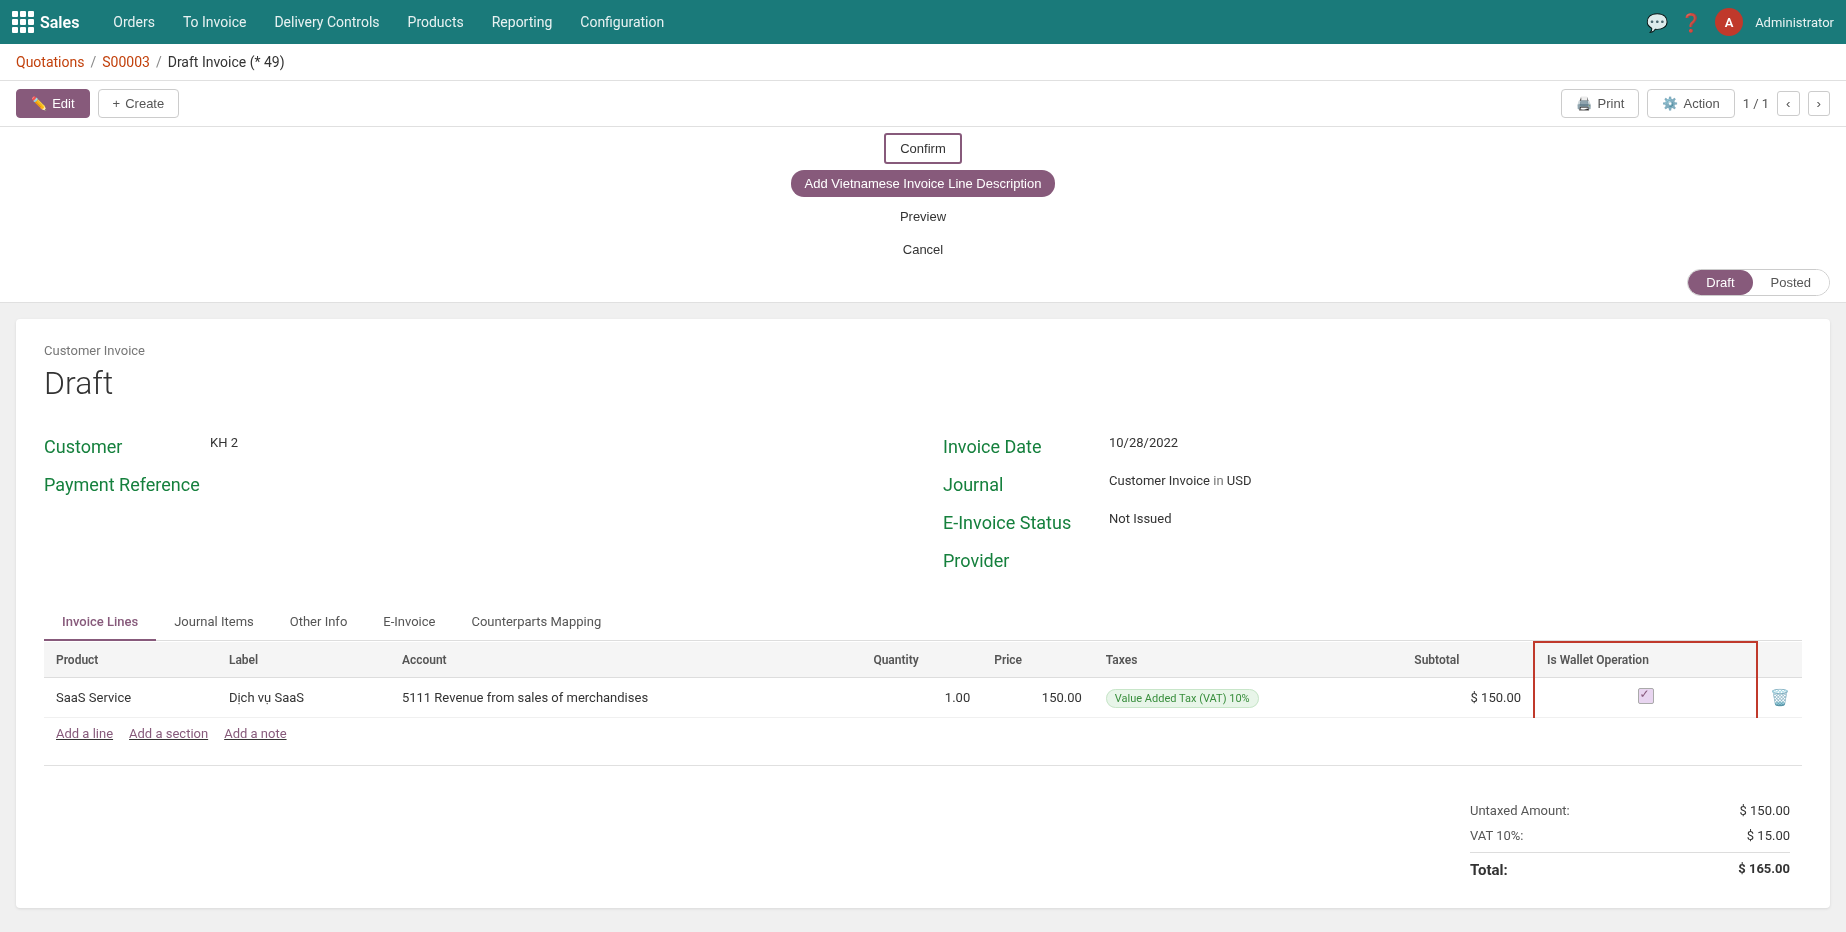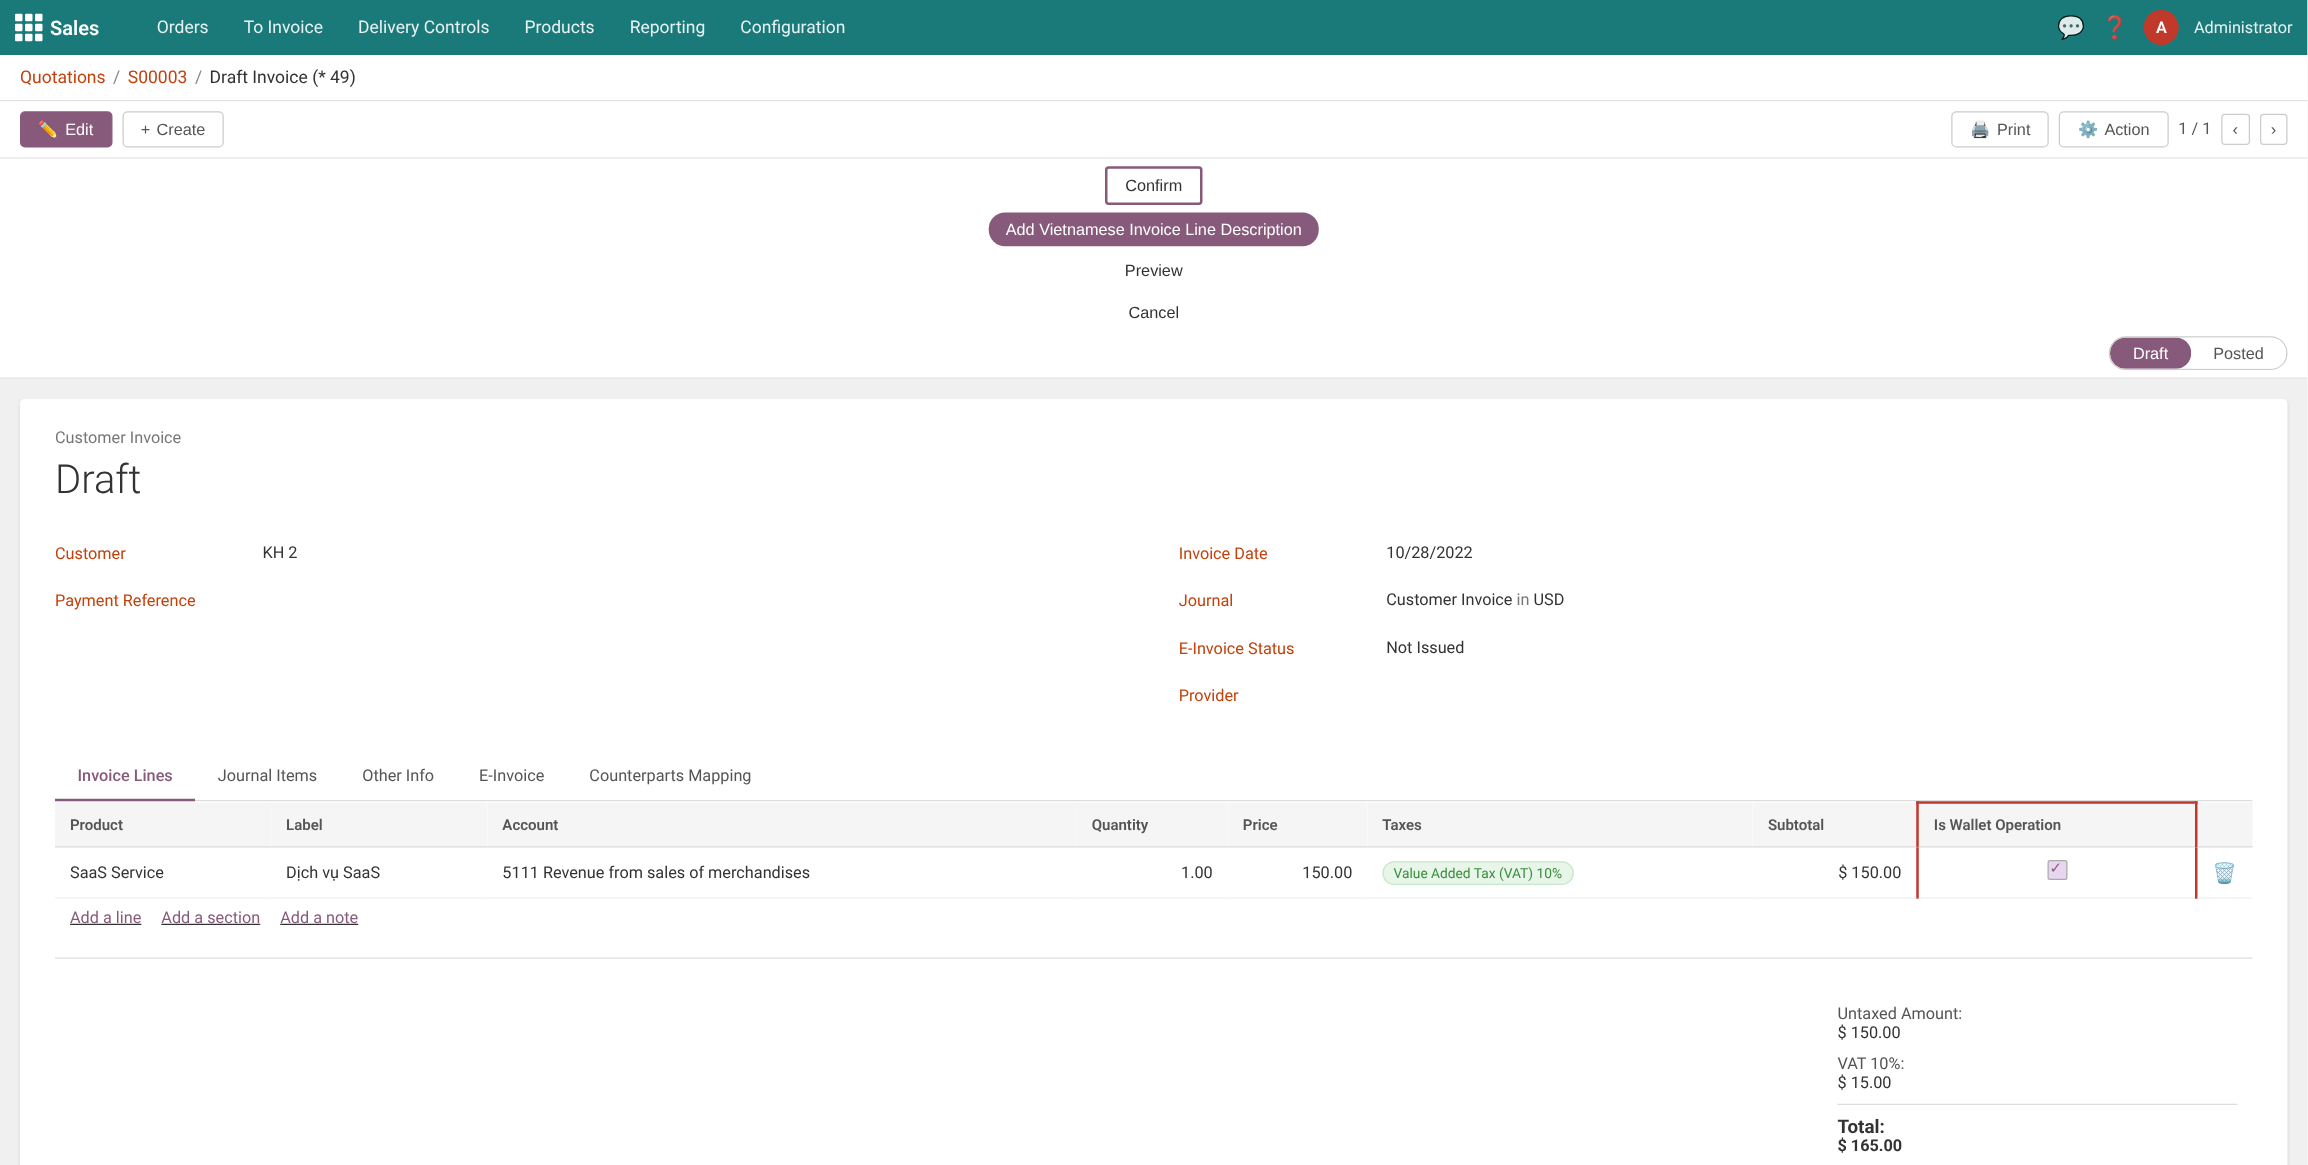--- a/index.html
+++ b/index.html
@@ -6,21 +6,21 @@
     body { font-family: -apple-system, BlinkMacSystemFont, 'Segoe UI', Roboto, sans-serif; font-size: 14px; color: #333; background: #f0f0f0; }
 
     
     .top-nav {
       background: #1a7a7a;
       color: white;
       display: flex;
       align-items: center;
       height: 44px;
       padding: 0 12px;
-      gap: 16px;
+      gap: 4px;
     }
     .nav-logo {
       display: flex; align-items: center; gap: 6px; margin-right: 16px; cursor: pointer;
     }
     .nav-logo-grid { display: grid; grid-template-columns: repeat(3,6px); gap: 2px; }
     .nav-logo-grid span { width:6px; height:6px; background:white; border-radius:1px; }
     .nav-app-name { font-size: 16px; font-weight: 600; color: white; }
     .nav-items { display: flex; align-items: center; height: 100%; }
     .nav-item {
       padding: 0 14px;
@@ -126,21 +126,21 @@
       padding: 24px 28px;
       box-shadow: 0 1px 3px rgba(0,0,0,0.1);
     }
     .invoice-type-label { font-size: 13px; color: #777; margin-bottom: 6px; }
     .invoice-status-title { font-size: 32px; font-weight: 300; color: #333; margin-bottom: 30px; }
 
     
     .form-row { display: flex; gap: 40px; margin-bottom: 0; }
     .form-col { flex: 1; }
     .form-field { display: flex; align-items: flex-start; margin-bottom: 10px; min-height: 28px; }
-    .field-label { width: 160px; color: #c2410c; font-size: 13px; padding-top: 4px; flex-shrink: 0; }
+    .field-label { width: 160px; color: #15803d; font-size: 18px; padding-top: 4px; flex-shrink: 0; }
     .field-value { color: #333; font-size: 13px; padding: 3px 6px; flex: 1; }
     .field-input {
       border: 1px solid transparent;
       border-radius: 3px;
       padding: 3px 6px;
       font-size: 13px;
       min-width: 180px;
       background: transparent;
     }
 
@@ -224,21 +224,21 @@
     }
     .add-line-link { color: #875a7b; cursor: pointer; font-size: 13px; }
 
     
     .totals-section {
       display: flex;
       justify-content: flex-end;
       padding: 16px 12px 0;
     }
     .totals-table { min-width: 320px; }
-    .totals-row { display: flex; justify-content: space-between; padding: 5px 0; font-size: 13px; color: #555; flex-direction: column; }
+    .totals-row { display: flex; justify-content: space-between; padding: 5px 0; font-size: 13px; color: #555; }
     .totals-row.total-final { font-size: 15px; font-weight: 700; color: #333; border-top: 1px solid #ddd; padding-top: 8px; margin-top: 4px; }
     .totals-value { font-size: 13px; color: #333; }
 
     .divider { border: none; border-top: 1px solid #e0e0e0; margin: 16px 0; }
     .delete-icon { color: #ccc; cursor: pointer; font-size: 16px; }
   </style>
 </head>
 <body>
 
 <nav class="top-nav">

